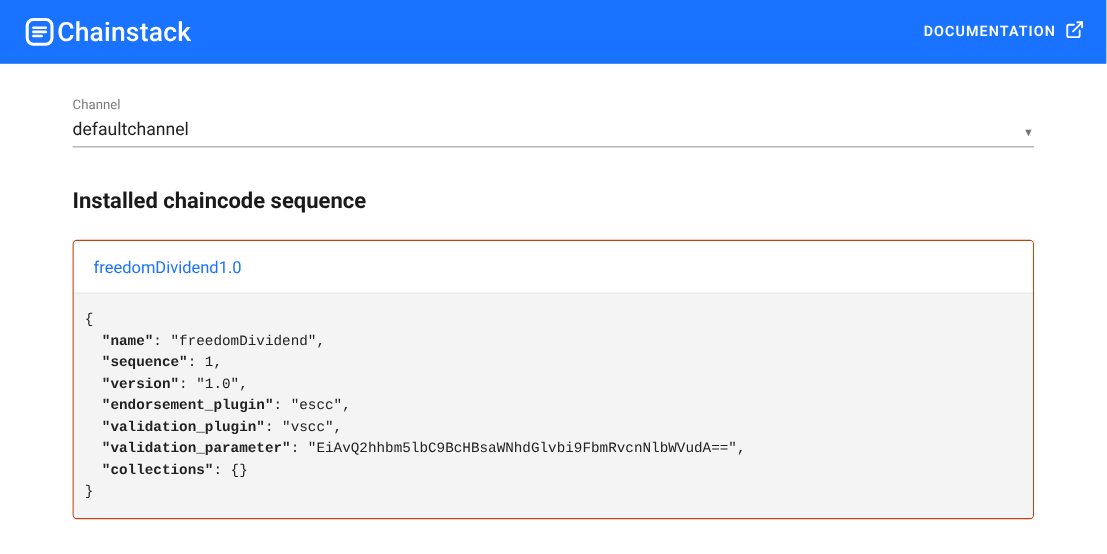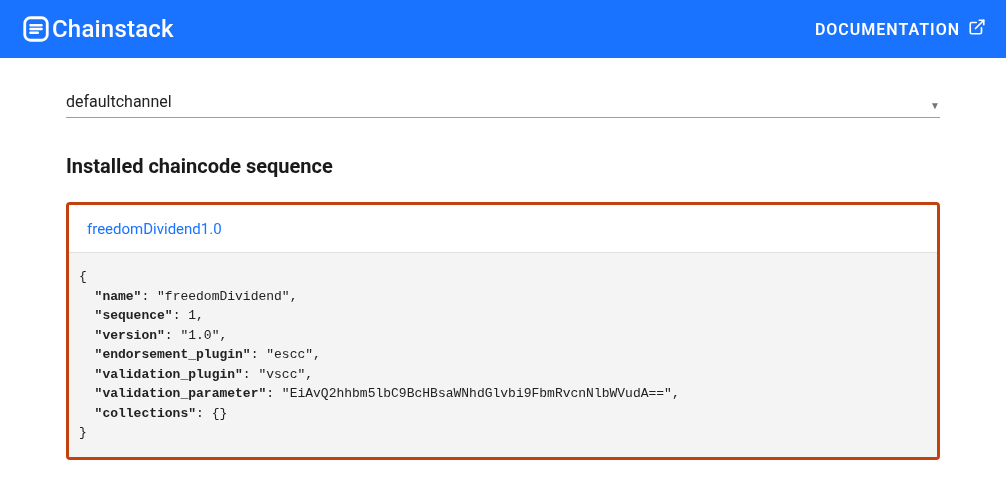--- a/index.html
+++ b/index.html
@@ -38,21 +38,21 @@
     .brand-text {
       font-size: 24px;
       font-weight: 500;
       letter-spacing: 0.2px;
     }
     .doc-link {
       display: flex;
       align-items: center;
       gap: 8px;
       color: #fff;
-      font-size: 16px;
+      font-size: 13px;
       font-weight: 600;
       letter-spacing: 1px;
       cursor: pointer;
     }
     .content {
       padding: 30px 66px 0 66px;
     }
     .field {
       position: relative;
       margin-bottom: 36px;
@@ -76,21 +76,21 @@
       font-size: 10px;
       color: #757575;
     }
     .section-title {
       font-size: 20px;
       font-weight: 700;
       color: #1a1a1a;
       margin-bottom: 24px;
     }
     .package-card {
-      border: 3px solid #c2410c;
+      border: 1px solid #c2410c;
       border-radius: 4px;
       overflow: hidden;
     }
     .package-header {
       padding: 14px 18px;
       background: #fff;
       border-bottom: 1px solid #e0e0e0;
     }
     .package-name {
       color: #1a73ff;
@@ -131,20 +131,21 @@
         <path d="M18 13v6a2 2 0 0 1-2 2H5a2 2 0 0 1-2-2V8a2 2 0 0 1 2-2h6"></path>
         <polyline points="15 3 21 3 21 9"></polyline>
         <line x1="10" y1="14" x2="21" y2="3"></line>
       </svg>
     </span>
   </div>
 </div>
 
 <div class="content">
   <div class="field">
+    <div class="field-label">Channel</div>
     <div class="field-value">
       <span>defaultchannel</span>
       <span class="dropdown-arrow">▼</span>
     </div>
   </div>
 
   <h2 class="section-title">Installed chaincode sequence</h2>
 
   <div class="package-card">
     <div class="package-header">

